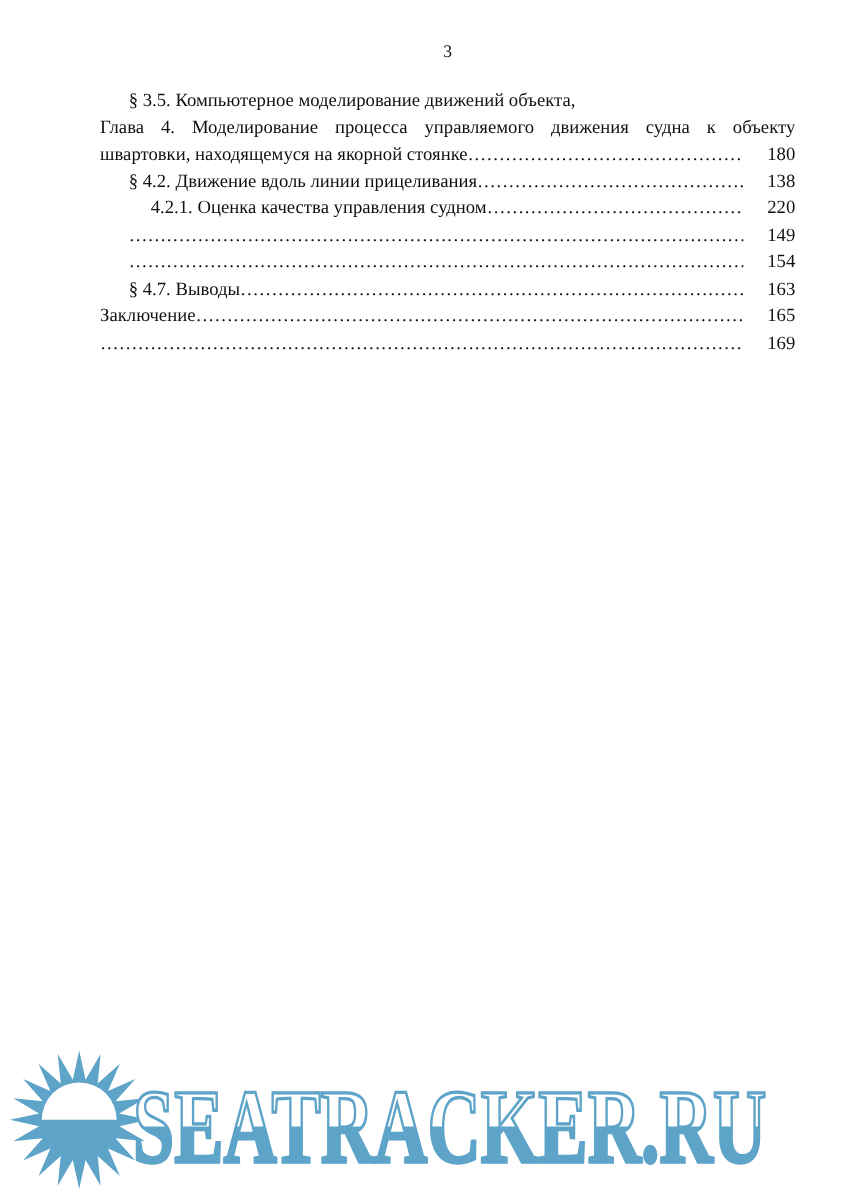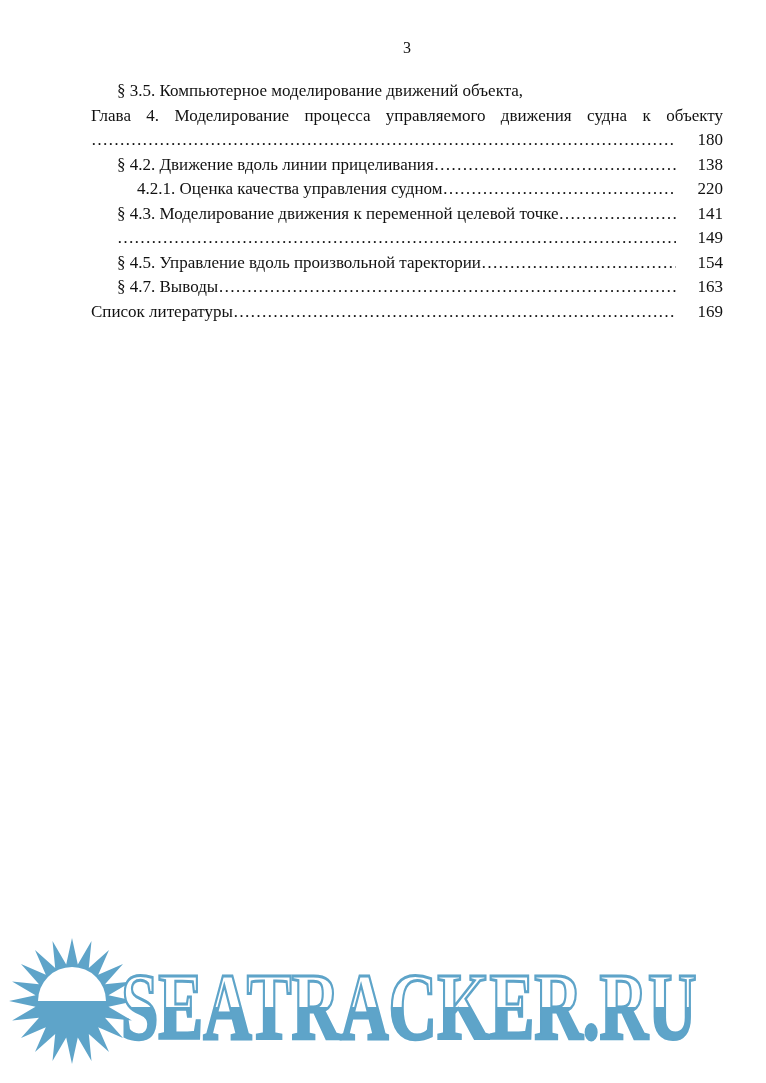--- a/index.html
+++ b/index.html
@@ -57,21 +57,21 @@
     flex: 0 0 auto;
     min-width: 34px;
     padding-left: 13px;
     text-align: right;
   }
 
   
   .watermark {
     position: absolute;
     left: 0;
-    bottom: 17px;
+    bottom: 0;
     width: 766px;
     height: 125px;
   }
   .wm-sun {
     position: absolute;
     left: 8px;
     bottom: 1px;
     width: 128px;
     height: 128px;
   }
@@ -117,64 +117,63 @@
   <div class="toc-row i1">
     <span class="toc-label">§ 3.5. Компьютерное моделирование движений объекта,</span>
   </div>
 
 
   <div class="toc-row i0 just">
     <span class="toc-label">Глава 4. Моделирование процесса управляемого движения судна к объекту</span>
   </div>
 
   <div class="toc-row i0">
+    <span class="toc-label">швартовки, находящемуся на якорной стоянке</span>
     <span class="toc-dots"></span>
     <span class="toc-page">180</span>
   </div>
 
 
   <div class="toc-row i1">
     <span class="toc-label">§ 4.2. Движение вдоль линии прицеливания</span>
     <span class="toc-dots"></span>
     <span class="toc-page">138</span>
   </div>
 
   <div class="toc-row i2">
     <span class="toc-label">4.2.1. Оценка качества управления судном</span>
     <span class="toc-dots"></span>
     <span class="toc-page">220</span>
   </div>
 
-  <div class="toc-row i1">
-    <span class="toc-label">§ 4.3. Моделирование движения к переменной целевой точке</span>
-    <span class="toc-dots"></span>
-    <span class="toc-page">141</span>
-  </div>
 
   <div class="toc-row i1">
     <span class="toc-dots"></span>
     <span class="toc-page">149</span>
   </div>
 
   <div class="toc-row i1">
-    <span class="toc-label">§ 4.5. Управление вдоль произвольной таректории</span>
     <span class="toc-dots"></span>
     <span class="toc-page">154</span>
   </div>
 
 
   <div class="toc-row i1">
     <span class="toc-label">§ 4.7. Выводы</span>
     <span class="toc-dots"></span>
     <span class="toc-page">163</span>
   </div>
 
+  <div class="toc-row i0">
+    <span class="toc-label">Заключение </span>
+    <span class="toc-dots"></span>
+    <span class="toc-page">165</span>
+  </div>
 
   <div class="toc-row i0">
-    <span class="toc-label">Список литературы</span>
     <span class="toc-dots"></span>
     <span class="toc-page">169</span>
   </div>
 
 </div>
 
 <div class="watermark">
   <svg class="wm-sun" viewBox="-64 -64 128 128" xmlns="http://www.w3.org/2000/svg">
     <polygon id="sun-star" points="0.0,-63.0 5.8,-36.5 19.5,-59.9 16.8,-33.0 37.0,-51.0 26.2,-26.2 51.0,-37.0 33.0,-16.8 59.9,-19.5 36.5,-5.8 63.0,0.0 36.5,5.8 59.9,19.5 33.0,16.8 51.0,37.0 26.2,26.2 37.0,51.0 16.8,33.0 19.5,59.9 5.8,36.5 0.0,63.0 -5.8,36.5 -19.5,59.9 -16.8,33.0 -37.0,51.0 -26.2,26.2 -51.0,37.0 -33.0,16.8 -59.9,19.5 -36.5,5.8 -63.0,0.0 -36.5,-5.8 -59.9,-19.5 -33.0,-16.8 -51.0,-37.0 -26.2,-26.2 -37.0,-51.0 -16.8,-33.0 -19.5,-59.9 -5.8,-36.5" fill="#5ea4c9"></polygon>
     <path d="M -34 0 A 34 34 0 0 1 34 0 Z" fill="#ffffff"></path>

